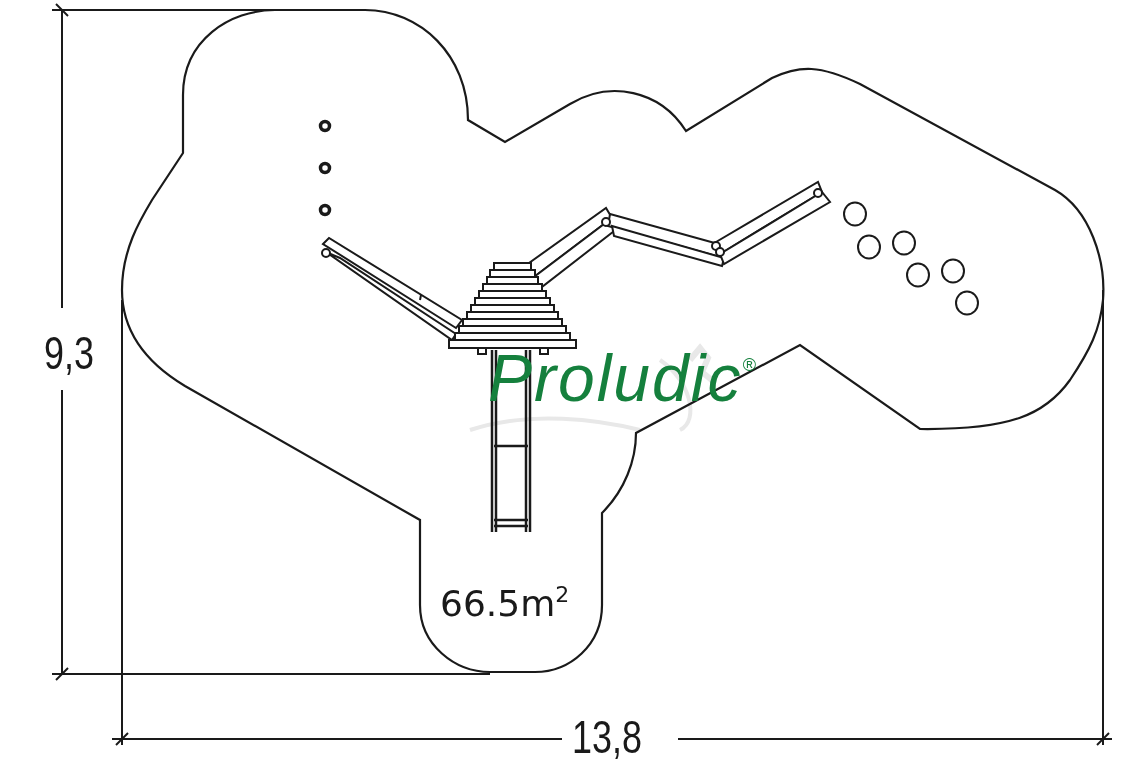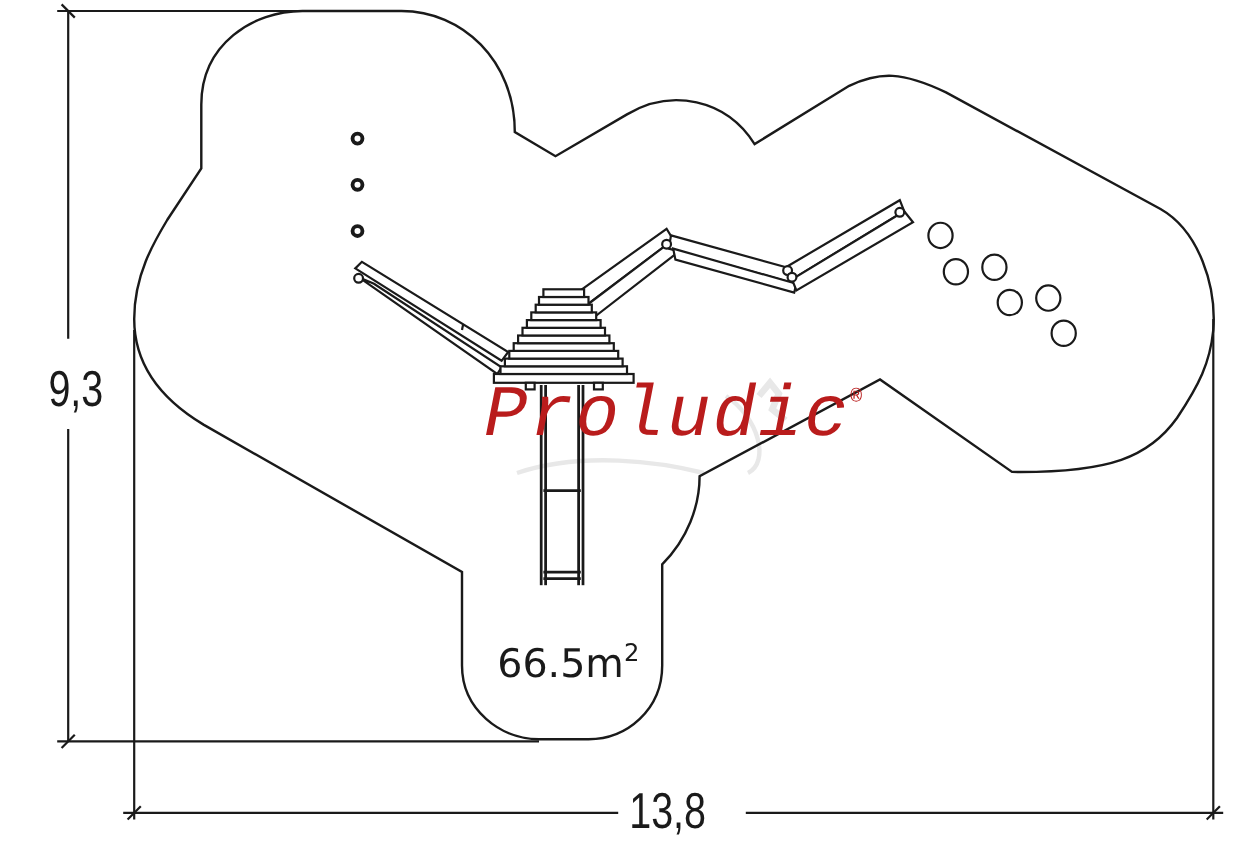--- a/index.html
+++ b/index.html
@@ -1,21 +1,21 @@
 <!DOCTYPE html>
 <html><head>
 <meta charset="utf-8">
 <style>
   html, body { margin: 0; padding: 0; background: #ffffff; }
   body { width: 1123px; height: 783px; position: relative; overflow: hidden; font-family: "Liberation Sans", sans-serif; }
   svg.plan { position: absolute; left: 0; top: 0; }
   .dim-label { position: absolute; font-family: "Liberation Sans", sans-serif; color: #1a1a1a; font-size: 46px; line-height: 1; transform: scaleX(0.78); transform-origin: left top; background: #fff; }
   .area-label { position: absolute; font-family: "DejaVu Sans", sans-serif; color: #1a1a1a; font-size: 36px; line-height: 1; }
   .area-label sup { font-size: 22px; vertical-align: 14px; }
-  .watermark { position: absolute; font-family: Liberation Mono, monospace; font-style: italic; font-size: 66px; color: #b91c1c; letter-spacing: 2px; }
+  .watermark { position: absolute; font-family: Liberation Sans, sans-serif; font-style: italic; font-size: 66px; color: #15803d; letter-spacing: 2px; margin-left: 48px; }
 </style>
 </head>
 <body>
 
 <svg class="plan" width="1123" height="783" viewBox="0 0 1123 783" xmlns="http://www.w3.org/2000/svg">
 
   <g fill="none" stroke="#e8e8e8" stroke-width="4">
     <path d="M470 430 C 530 410, 600 420, 640 430"></path>
     <path d="M660 360 C 690 380, 700 420, 680 430"></path>
     <path d="M690 360 l10 -12 l8 10 l-6 14 l12 10" stroke-width="6"></path>
@@ -126,15 +126,15 @@
   </g>
 </svg>
 
 <div class="watermark" style="left:440px; top:340px;">
   <span>Proludic</span><span style="font-size:18px; vertical-align:30px;">®</span>
 </div>
 
 <div class="dim-label" style="left:44px; top:330px;">9,3</div>
 <div class="dim-label" style="left:572px; top:714px;">13,8</div>
 
-<div class="area-label" style="left:452px; top:584px;">
+<div class="area-label" style="left:440px; top:584px;">
   <span>66.5m</span><sup>2</sup>
 </div>
 
 </body></html>

